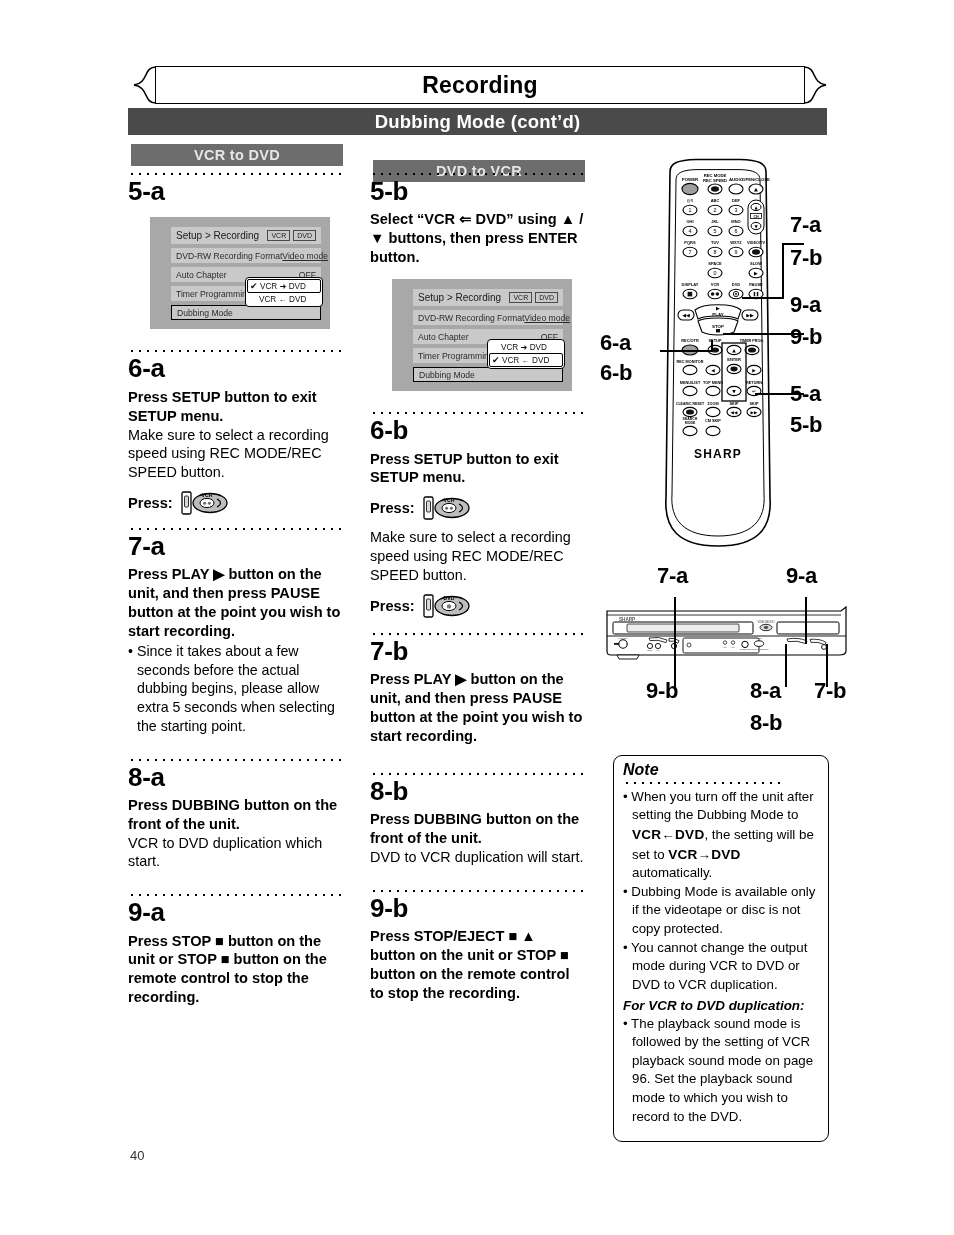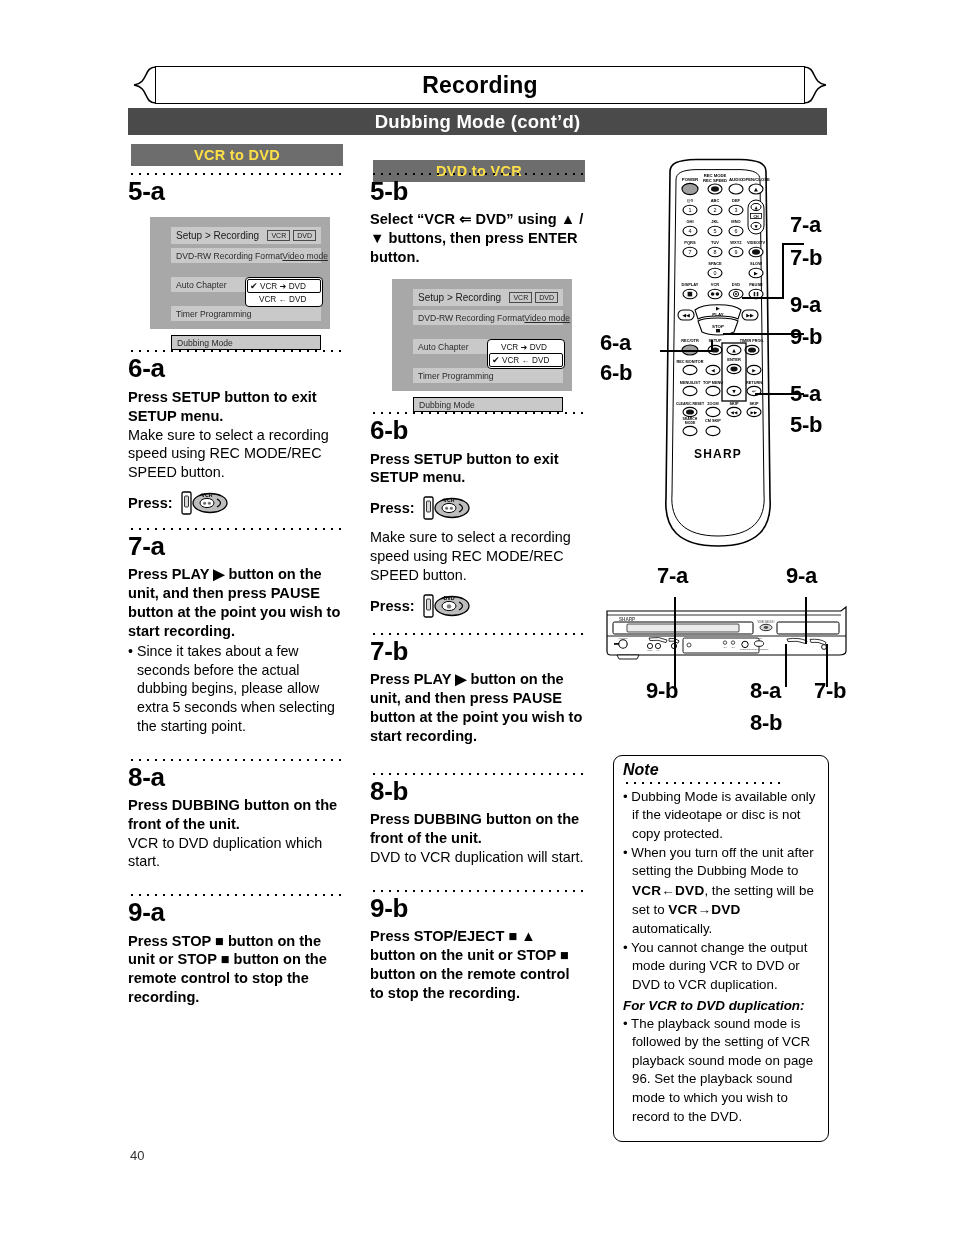--- a/index.html
+++ b/index.html
@@ -13,21 +13,21 @@
   .banner-box span{font-size:23px;font-weight:bold;letter-spacing:.2px;}
   .brace{position:absolute;top:0;width:24px;height:38px;}
   .brace.l{left:0;}
   .brace.r{right:0;}
 
   .subbar{position:absolute;left:128px;top:108px;width:699px;height:27px;background:#4a4a4a;
      display:flex;align-items:center;justify-content:center;}
   .subbar span{color:#fff;font-size:18.5px;font-weight:bold;letter-spacing:.2px;}
 
   .colhdr{position:absolute;height:22px;background:#6d6d6d;display:flex;align-items:center;justify-content:center;}
-  .colhdr span{color:#fde047;font-size:14.5px;font-weight:bold;letter-spacing:.3px;}
+  .colhdr span{color:#e5e5e5;font-size:14.5px;font-weight:bold;letter-spacing:.3px;}
   #hdr-vcr2dvd{left:131px;top:144px;width:212px;}
   #hdr-dvd2vcr{left:373px;top:160px;width:212px;}
 
   
   .dots{position:absolute;height:3px;
     background-image:radial-gradient(circle,#000 1.2px, transparent 1.3px);
     background-size:8px 4px;background-repeat:repeat-x;background-position:0 0;}
 
   
   .col{position:absolute;width:215px;}
@@ -38,21 +38,21 @@
   .bold{font-size:14.6px;font-weight:bold;line-height:1.30;margin:0;}
   .norm{font-size:14.4px;line-height:1.30;margin:0;font-weight:400;}
   .bullet{font-size:14.2px;line-height:1.32;margin:0;padding-left:9px;text-indent:-9px;}
   .pressline{display:flex;align-items:center;gap:7px;margin:7px 0 2px 0;}
   .pressline .plabel{font-size:14.6px;font-weight:bold;}
 
   
   .osd{background:#a8a8a8;padding:10px 9px 9px 9px;box-sizing:border-box;position:relative;}
   .osd .inner{position:relative;padding-left:12px;}
   .osd-row{background:#c9c9c9;height:15px;display:flex;align-items:center;
-     padding:0 5px;box-sizing:border-box;margin-bottom:14px;
+     padding:0 5px;box-sizing:border-box;margin-bottom:4px;
      font-family:"Liberation Sans",sans-serif;font-size:8.6px;color:#2b2b2b;}
   .osd-row.title{height:17px;font-size:10px;color:#1a1a1a;margin-bottom:4px;}
   .osd-row .lbl{flex:1;white-space:nowrap;}
   .osd-row .val{white-space:nowrap;text-decoration:underline;}
   .tagbox{border:1px solid #4a4a4a;background:#c9c9c9;font-size:7px;padding:0 3px;margin-left:3px;line-height:9px;}
   .popup{position:absolute;right:-2px;top:50px;width:78px;border:1.6px solid #000;border-radius:4px;
      background:#fff;box-sizing:border-box;padding:1px;}
   .popup .pi{height:12px;display:flex;align-items:center;font-size:8.2px;color:#111;padding:0 2px;white-space:nowrap;}
   .popup .pi .ck{width:10px;font-size:9px;line-height:9px;}
   .popup .pi.sel{border:1.4px solid #000;border-radius:2px;}
@@ -488,24 +488,24 @@
   <div class="callout" style="left:657px;top:563px;">7-a</div>
   <div class="callout" style="left:786px;top:563px;">9-a</div>
   <div class="callout" style="left:646px;top:678px;">9-b</div>
   <div class="callout" style="left:750px;top:678px;">8-a</div>
   <div class="callout" style="left:750px;top:710px;">8-b</div>
   <div class="callout" style="left:814px;top:678px;">7-b</div>
 
   <div class="notebox">
     <div class="note-title">Note</div>
     <div class="note-dots" style="width:158px;"></div>
-    <p class="note-li">• <span>Dubbing Mode is available only if the videotape or disc is not copy protected.</span></p>
     <p class="note-li">• <span>When you turn off the unit after setting the Dubbing Mode to</span>
       <span class="vcrdvd">VCR←DVD</span><span>, the setting will be set to</span>
       <span class="vcrdvd">VCR→DVD</span>
       <span>automatically.</span></p>
+    <p class="note-li">• <span>Dubbing Mode is available only if the videotape or disc is not copy protected.</span></p>
     <p class="note-li">• <span>You cannot change the output mode during VCR to DVD or DVD to VCR duplication.</span></p>
     <p class="note-sub">For VCR to DVD duplication:</p>
     <p class="note-li">• <span>The playback sound mode is followed by the setting of VCR playback sound mode on page 96. Set the playback sound mode to which you wish to record to the DVD.</span></p>
   </div>
 
   <div class="pageno">40</div>
 </div>
 
 </body></html>

